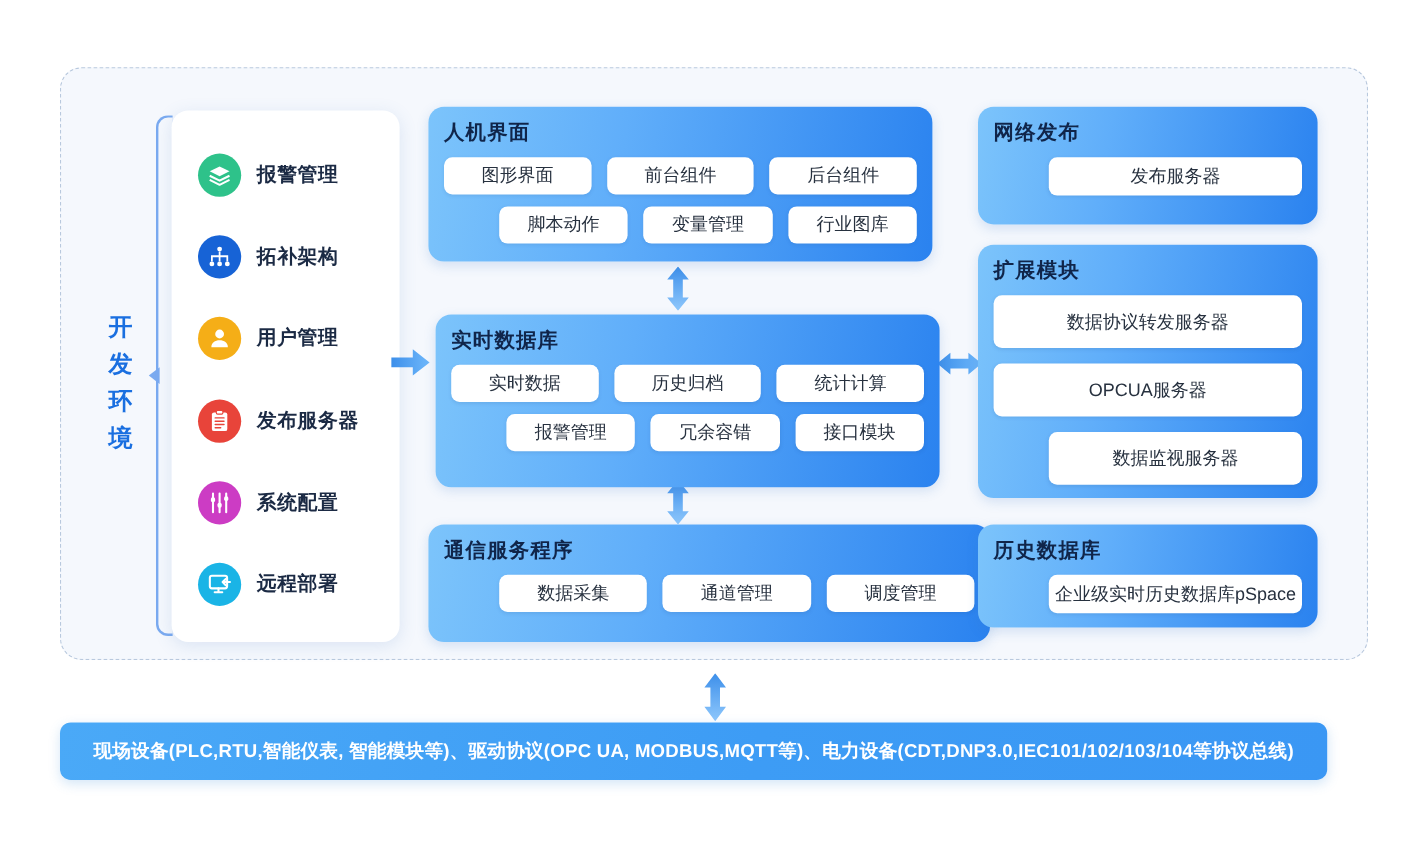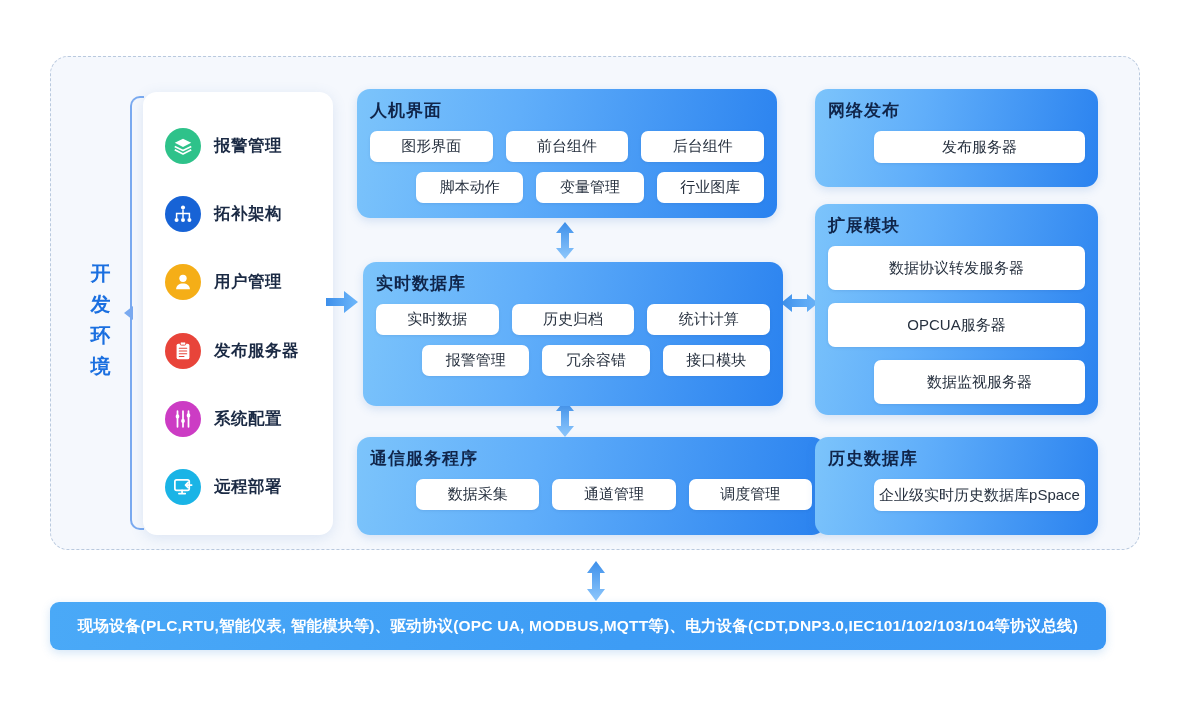--- a/index.html
+++ b/index.html
@@ -123,21 +123,21 @@
     box-shadow: 0 1px 3px rgba(30,70,140,0.12);
   }
   .pill.wide { font-size: 15px; }
 
   
   #panel-hmi     { left: 357px; top: 89px;  width: 420px; height: 129px; }
   #panel-rtdb    { left: 363px; top: 262px; width: 420px; height: 144px; }
   #panel-comm    { left: 357px; top: 437px; width: 468px; height: 98px;  }
   #panel-web     { left: 815px; top: 89px;  width: 283px; height: 98px;  }
   #panel-ext     { left: 815px; top: 204px; width: 283px; height: 211px; }
-  #panel-hist    { left: 815px; top: 437px; width: 283px; height: 98px;  }
+  #panel-hist    { left: 815px; top: 437px; width: 283px; height: 86px;  }
 
   #panel-ext .pill { height: 44px; margin-bottom: 0; }
   #panel-ext .pill-row { margin-bottom: 13px; }
   #panel-ext .pill-row:last-child { margin-bottom: 0; }
   #panel-web .pill, #panel-hist .pill { height: 32px; }
   #panel-hist .pill { font-size: 15px; }
 
   
   .arrow { position: absolute; }
   .arrow svg { display: block; }

